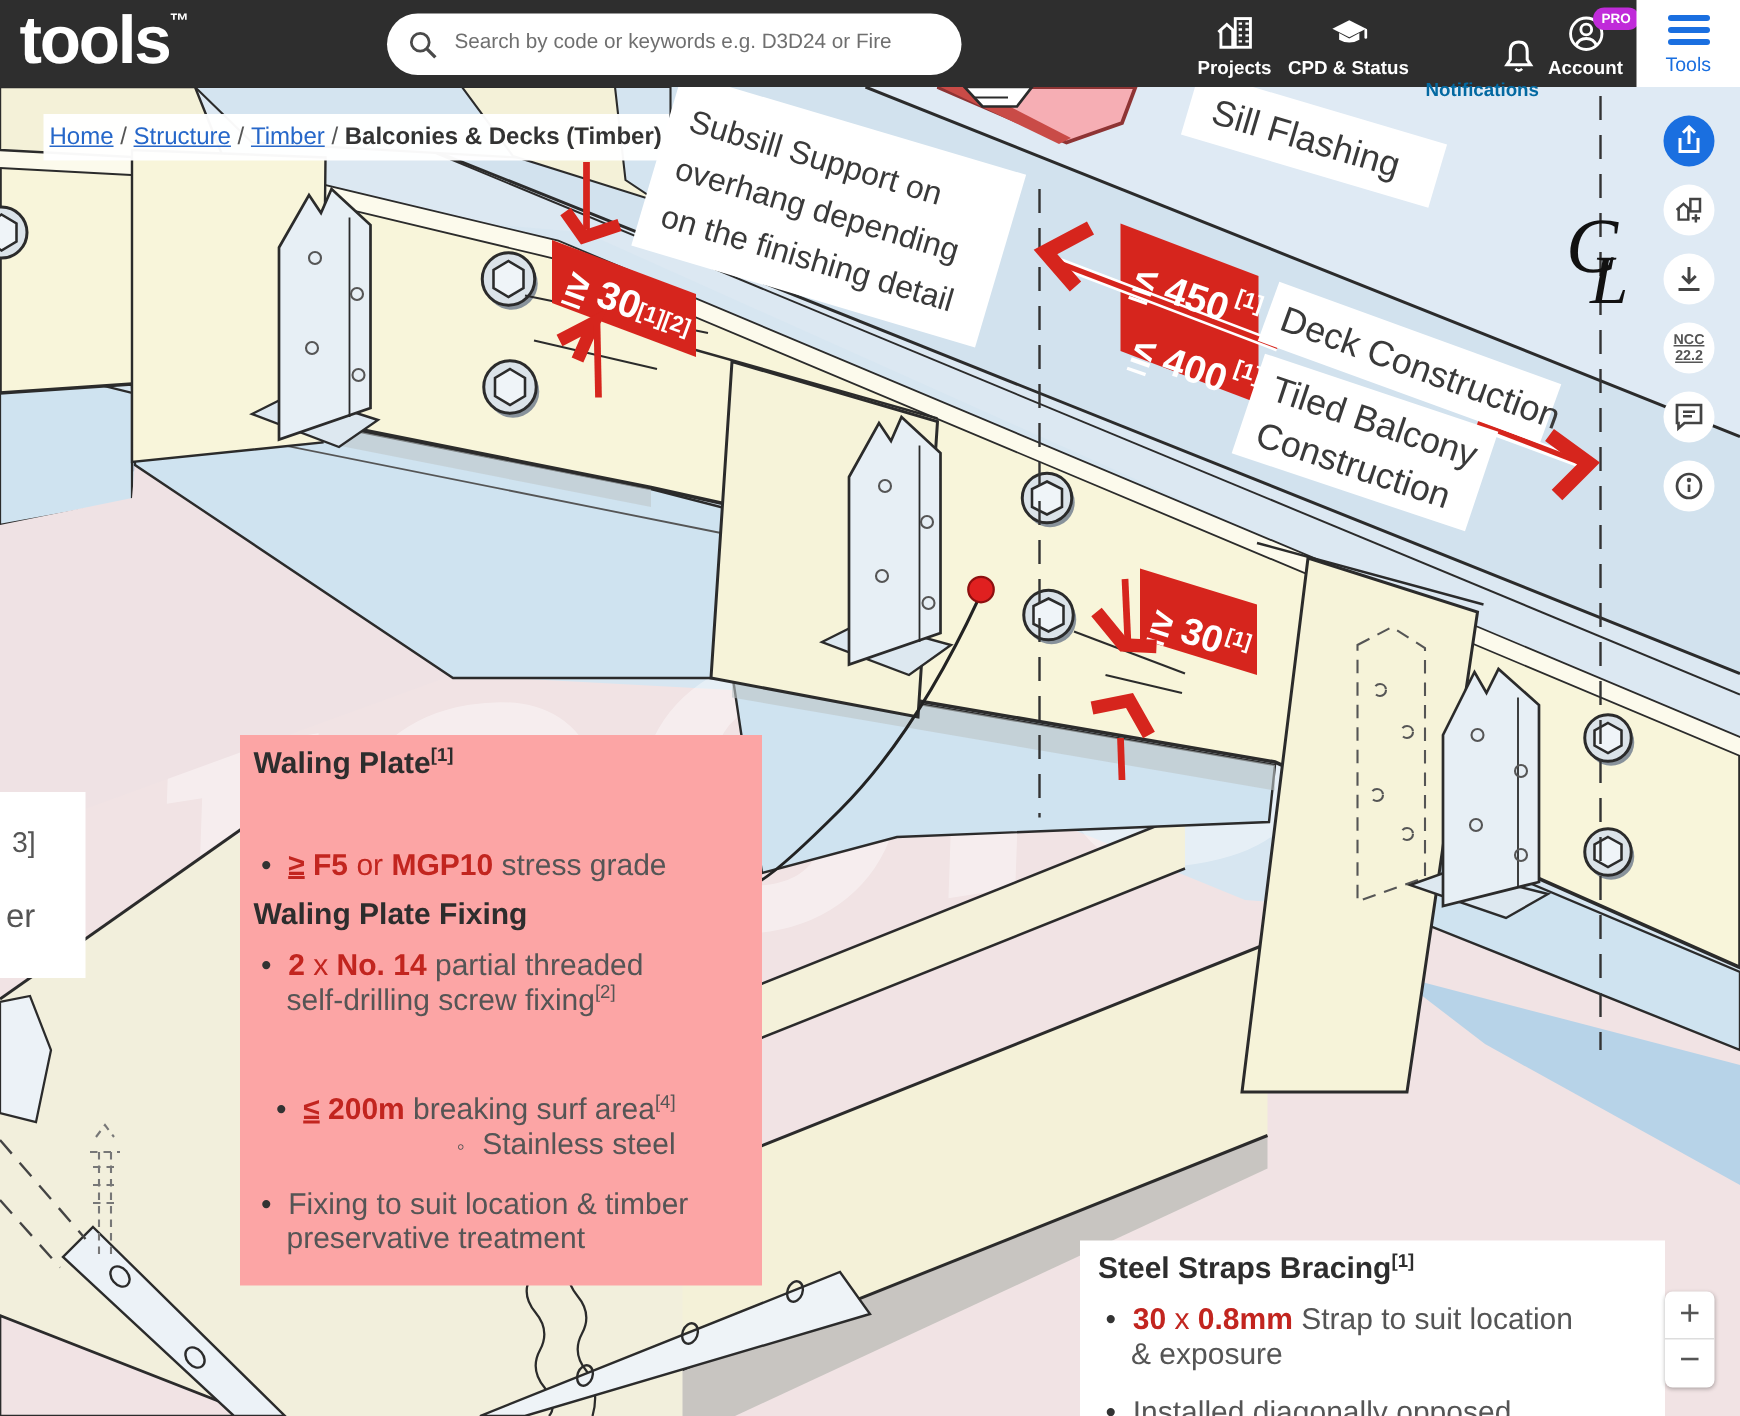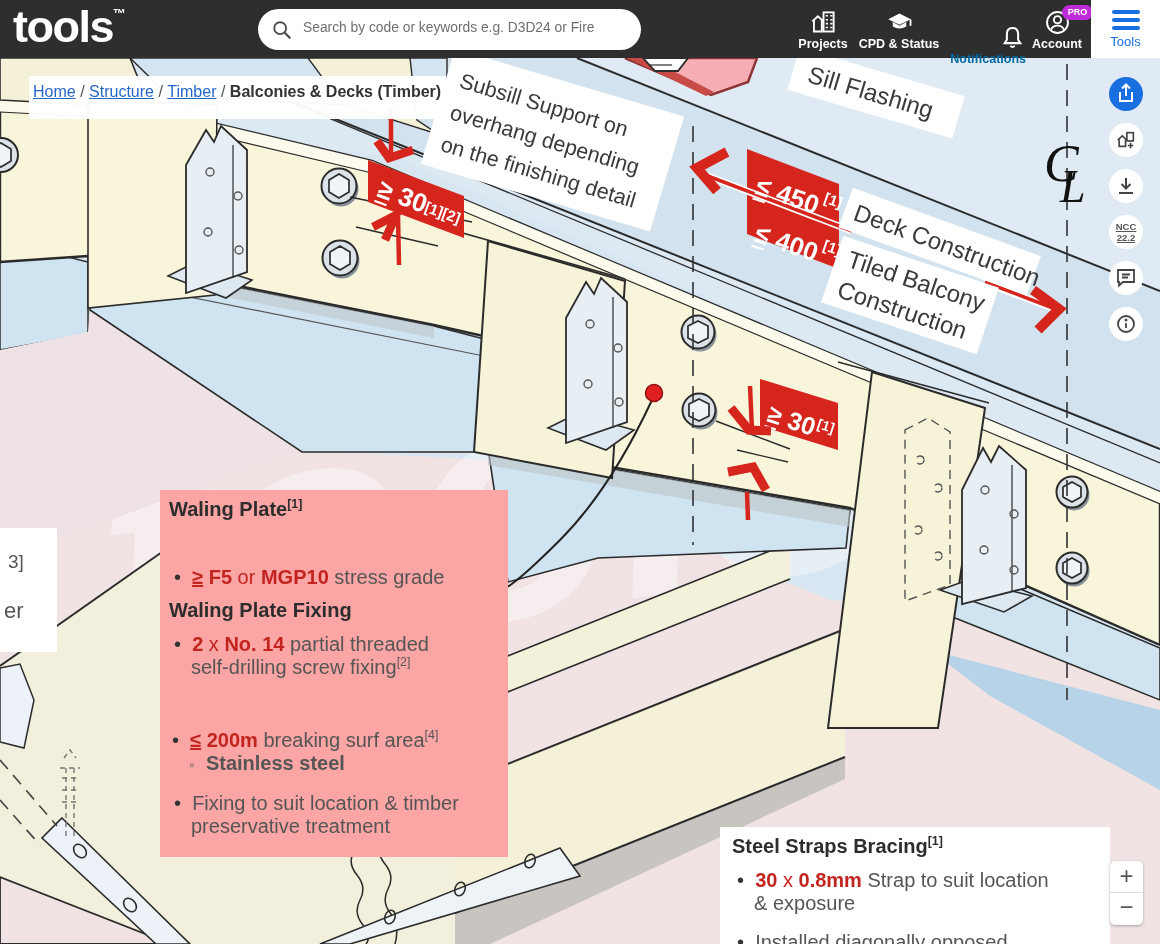--- a/index.html
+++ b/index.html
@@ -359,30 +359,30 @@
 
 <div class="abs" style="left:1091px;top:0;width:69px;height:58px;background:#fff;text-align:center;">
   <svg style="margin-top:9px" width="30" height="22" viewBox="0 0 30 22">
       <rect x="1" y="1" width="28" height="4" rx="2" fill="#1a6fe0"></rect>
       <rect x="1" y="9" width="28" height="4" rx="2" fill="#1a6fe0"></rect>
       <rect x="1" y="17" width="28" height="4" rx="2" fill="#1a6fe0"></rect>
     </svg>
   <div style="font-size:13px;color:#1a6fe0;margin-top:-1px;">Tools</div>
 </div>
 
-<div class="abs" style="left:29px;top:76px;height:31px;background:rgba(255,255,255,0.97);padding:0 5px 12px 4px;display:flex;align-items:center;font-size:16px;color:#555;white-space:nowrap;">
+<div class="abs" style="left:29px;top:76px;height:31px;background:rgba(255,255,255,0.97);padding:0 5px 0 4px;display:flex;align-items:center;font-size:16px;color:#555;white-space:nowrap;">
   <a style="color:#2667c9;text-decoration:underline;">Home</a>&nbsp;/&nbsp;<a style="color:#2667c9;text-decoration:underline;">Structure</a>&nbsp;/&nbsp;<a style="color:#2667c9;text-decoration:underline;">Timber</a>&nbsp;/&nbsp;<b style="color:#333;">Balconies &amp; Decks (Timber)</b>
 </div>
 
 <div class="abs" style="left:160px;top:490px;width:348px;height:367px;background:#fca5a5;font-size:20px;color:#555;">
   <div style="position:absolute;left:9px;top:8px;font-weight:bold;color:#2d2d2d;">Waling Plate<sup>[1]</sup></div>
   <div style="position:absolute;left:14px;top:76px;"><span style="color:#333;">•</span>&nbsp; <b style="color:#c2251f;"><u>≥</u> F5</b> <span style="color:#c2251f;">or</span> <b style="color:#c2251f;">MGP10</b> stress grade</div>
   <div style="position:absolute;left:9px;top:109px;font-weight:bold;color:#2d2d2d;">Waling Plate Fixing</div>
   <div style="position:absolute;left:14px;top:143px;"><span style="color:#333;">•</span>&nbsp; <b style="color:#c2251f;">2</b> <span style="color:#c2251f;">x</span> <b style="color:#c2251f;">No. 14</b> partial threaded<br><span style="margin-left:17px;">self-drilling screw fixing<sup>[2]</sup></span></div>
-  <div style="position:absolute;left:12px;top:239px;"><span style="color:#333;">•</span>&nbsp; <b style="color:#c2251f;"><u>≤</u> 200m</b> breaking surf area<sup>[4]</sup><br><span style="margin-left:17px;font-size:15px;">◦</span> <span style="margin-left:6px;font-weight:bold;">Stainless steel</span></div>
+  <div style="position:absolute;left:24px;top:239px;text-align:right;"><span style="color:#333;">•</span>&nbsp; <b style="color:#c2251f;"><u>≤</u> 200m</b> breaking surf area<sup>[4]</sup><br><span style="margin-left:17px;font-size:15px;">◦</span> <span style="margin-left:6px;">Stainless steel</span></div>
   <div style="position:absolute;left:14px;top:302px;"><span style="color:#333;">•</span>&nbsp; Fixing to suit location &amp; timber<br><span style="margin-left:17px;">preservative treatment</span></div>
 </div>
 
 <div class="abs" style="left:720px;top:827px;width:390px;height:119px;background:#ffffff;font-size:20px;color:#555;">
   <div style="position:absolute;left:12px;top:8px;font-weight:bold;color:#2d2d2d;">Steel Straps Bracing<sup>[1]</sup></div>
   <div style="position:absolute;left:17px;top:42px;"><span style="color:#333;">•</span>&nbsp; <b style="color:#c2251f;">30</b> <span style="color:#c2251f;">x</span> <b style="color:#c2251f;">0.8mm</b> Strap to suit location<br><span style="margin-left:17px;">&amp; exposure</span></div>
   <div style="position:absolute;left:17px;top:104px;"><span style="color:#333;">•</span>&nbsp; Installed diagonally opposed</div>
 </div>
 
 <div class="abs" style="left:1109px;top:77px;width:34px;height:34px;border-radius:50%;background:#1a6fe0;">

